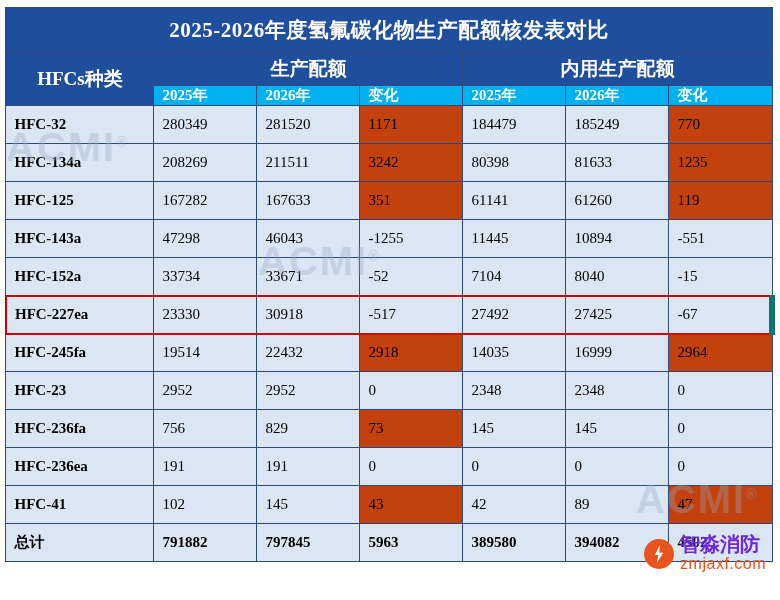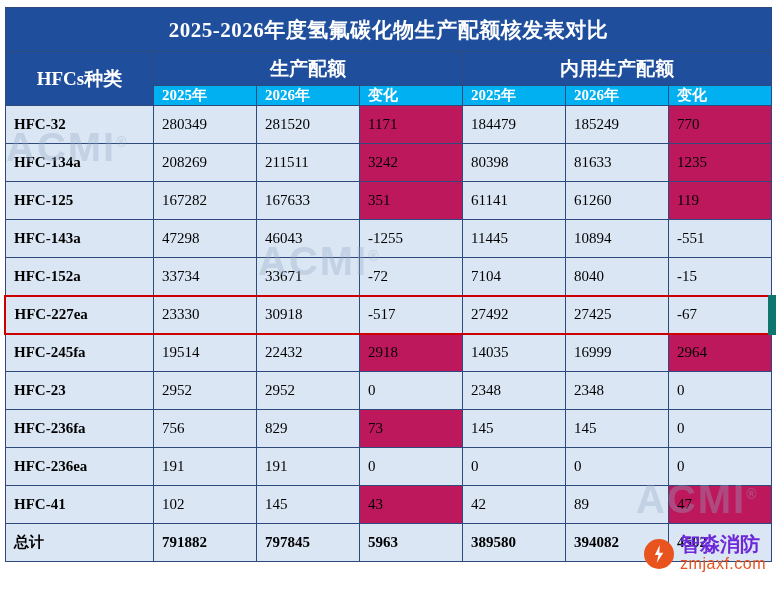--- a/index.html
+++ b/index.html
@@ -61,28 +61,28 @@
     padding-left: 8px !important;
     font-weight: bold;
   }
   .cell {
     background: #dbe6f4;
     color: #000000;
     font-size: 15px;
     height: 38px;
     padding-left: 8px !important;
   }
-  .cell.warm { background: #be185d; }
+  .cell.warm { background: #c2410c; }
   .cell.total, .hfc-label.total { font-weight: bold; }
   tr.highlight td {
     border-top: 2px solid #cc0000;
     border-bottom: 2px solid #cc0000;
   }
   tr.highlight td:first-child { border-left: 2px solid #cc0000; }
-  tr.highlight td:last-child { border-right: 8px solid #0f766e; }
+  tr.highlight td:last-child { border-right: 6px solid #0f766e; }
 
   
   .wm {
     position: absolute;
     color: rgba(150,170,195,0.35);
     font-size: 40px;
     font-weight: bold;
     font-family: "Liberation Sans", sans-serif;
     letter-spacing: 2px;
     z-index: 3;
@@ -199,21 +199,21 @@
           <td class="cell">46043</td>
           <td class="cell">-1255</td>
           <td class="cell">11445</td>
           <td class="cell">10894</td>
           <td class="cell">-551</td>
         </tr>
         <tr>
           <td class="hfc-label">HFC-152a</td>
           <td class="cell">33734</td>
           <td class="cell">33671</td>
-          <td class="cell">-72</td>
+          <td class="cell">-52</td>
           <td class="cell">7104</td>
           <td class="cell">8040</td>
           <td class="cell">-15</td>
         </tr>
         <tr class="highlight">
           <td class="hfc-label">HFC-227ea</td>
           <td class="cell">23330</td>
           <td class="cell">30918</td>
           <td class="cell">-517</td>
           <td class="cell">27492</td>

